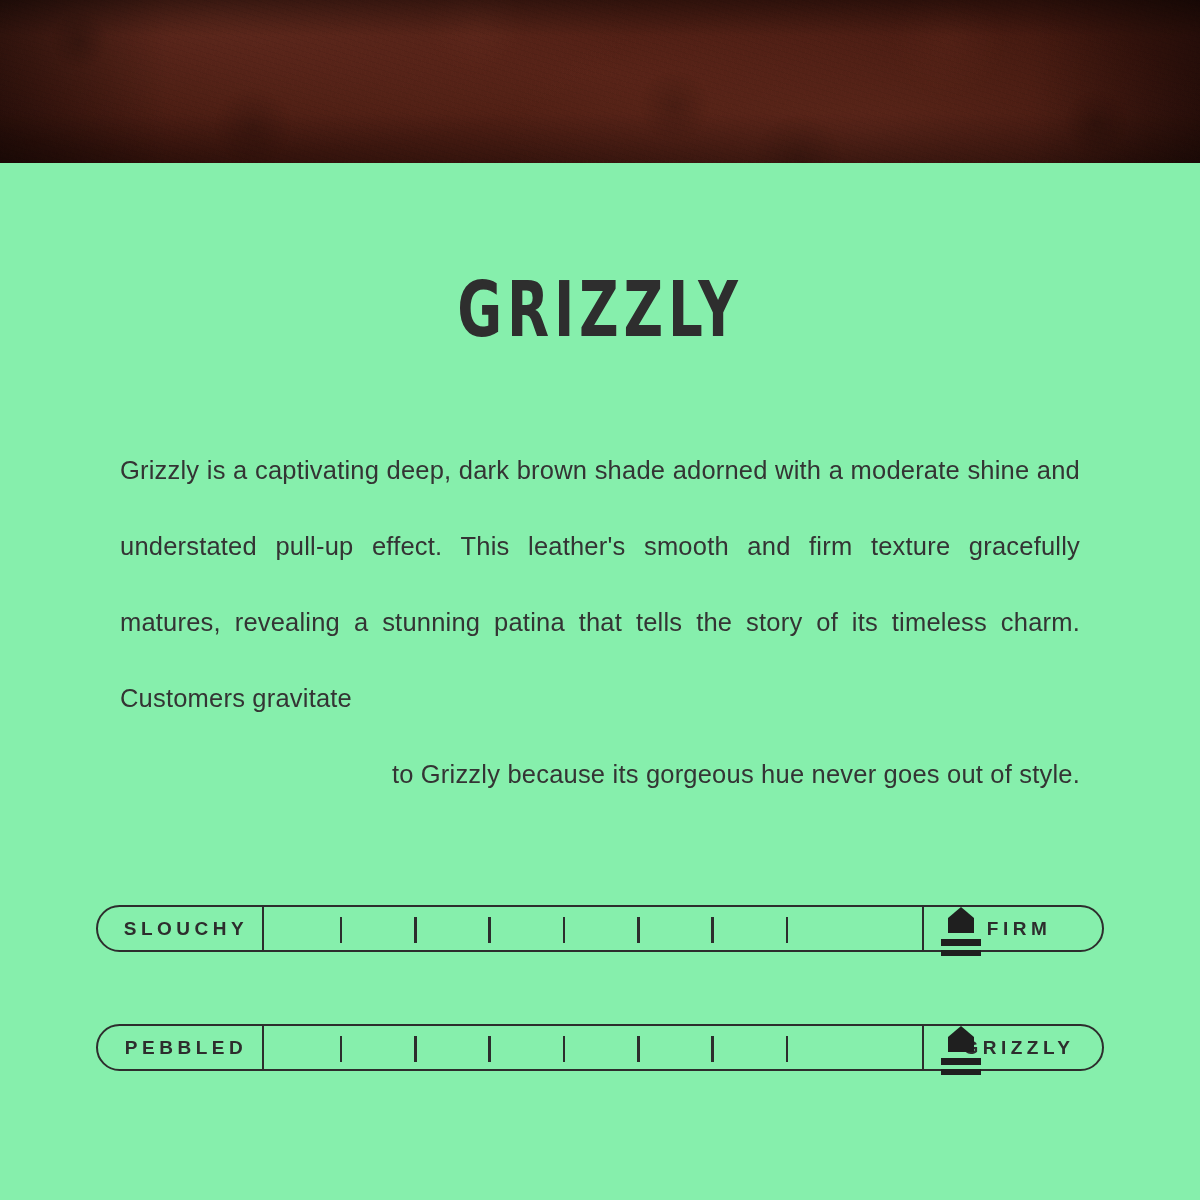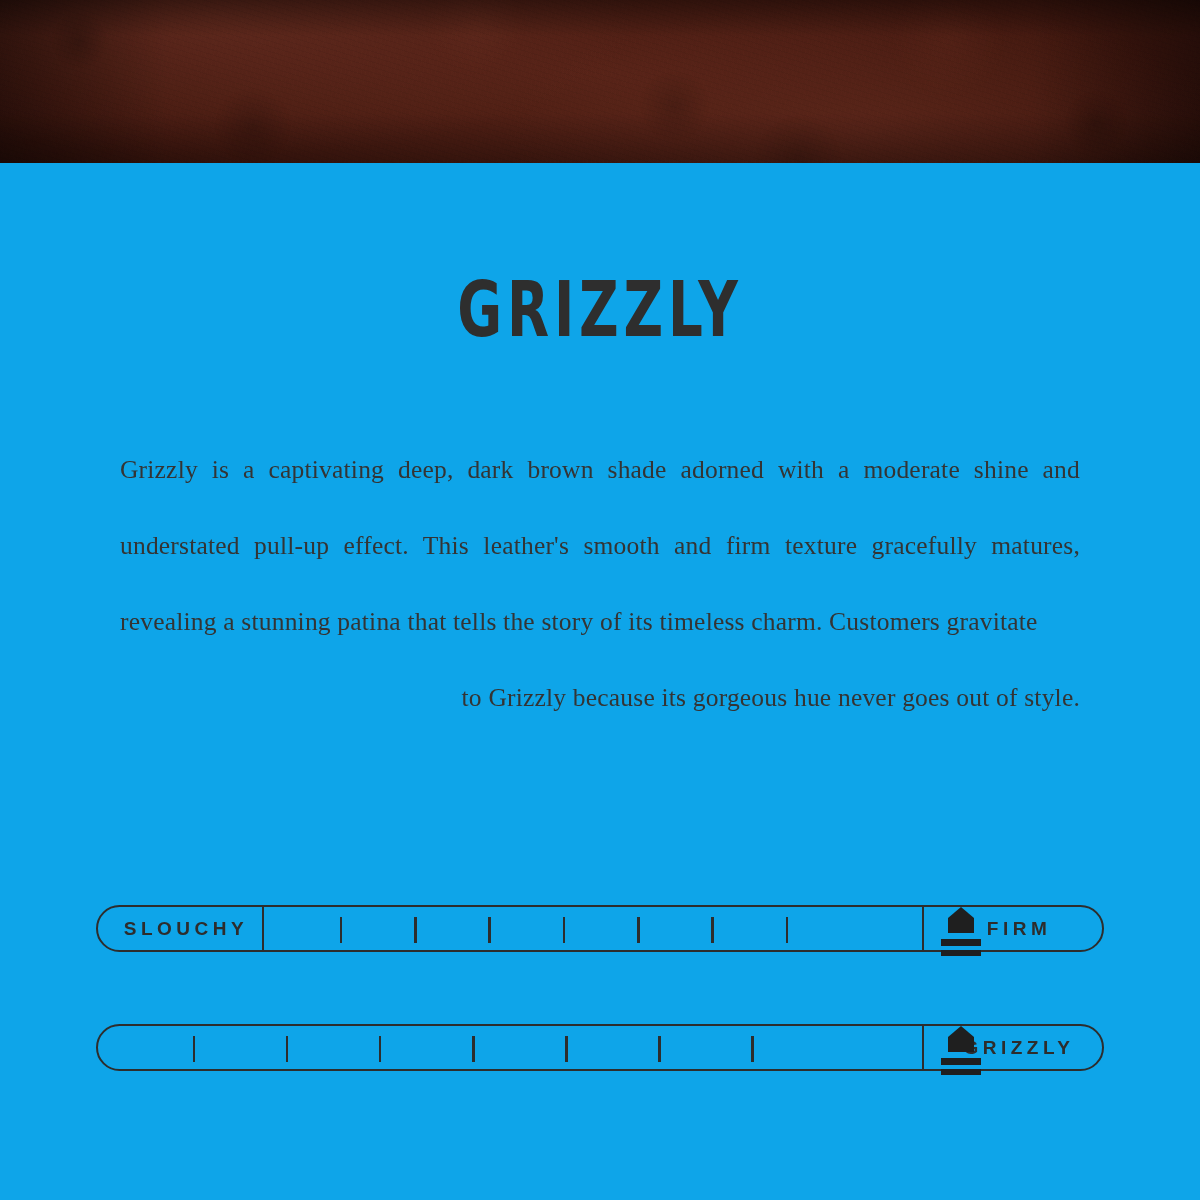--- a/index.html
+++ b/index.html
@@ -11,21 +11,21 @@
     height: 1200px;
     background: #e4e4e4;
     font-family: "Liberation Sans", sans-serif;
     overflow: hidden;
   }
 
   .page {
     position: relative;
     width: 1200px;
     height: 1200px;
-    background: #0ea5e9;
+    background: #86efac;
   }
 
   
   .leather-banner {
     position: absolute;
     top: 0;
     left: 0;
     width: 1200px;
     height: 163px;
     overflow: hidden;
@@ -82,21 +82,21 @@
     transform-origin: center top;
     line-height: 1;
   }
 
   
   .description {
     position: absolute;
     top: 432px;
     left: 120px;
     width: 960px;
-    font-family: Liberation Serif, serif;
+    font-family: Liberation Sans, sans-serif;
     font-size: 25.5px;
     line-height: 76px;
     color: #343434;
     text-align: justify;
     letter-spacing: 0.2px;
   }
   .description .last-line {
     display: block;
     text-align: right;
   }
@@ -224,20 +224,21 @@
       </div>
       <div class="marker" style="left:845px">
         <div class="head"></div>
         <div class="bar"></div>
         <div class="bar2"></div>
       </div>
     </div>
 
     <div class="scale-row">
       <div class="scale-track">
+        <div class="scale-label left">PEBBLED</div>
         <div class="scale-middle">
           <div class="tick" style="left:11.5%"></div>
           <div class="tick" style="left:22.8%"></div>
           <div class="tick" style="left:34.1%"></div>
           <div class="tick" style="left:45.4%"></div>
           <div class="tick" style="left:56.7%"></div>
           <div class="tick" style="left:68.0%"></div>
           <div class="tick" style="left:79.3%"></div>
         </div>
         <div class="scale-label right">GRIZZLY</div>

